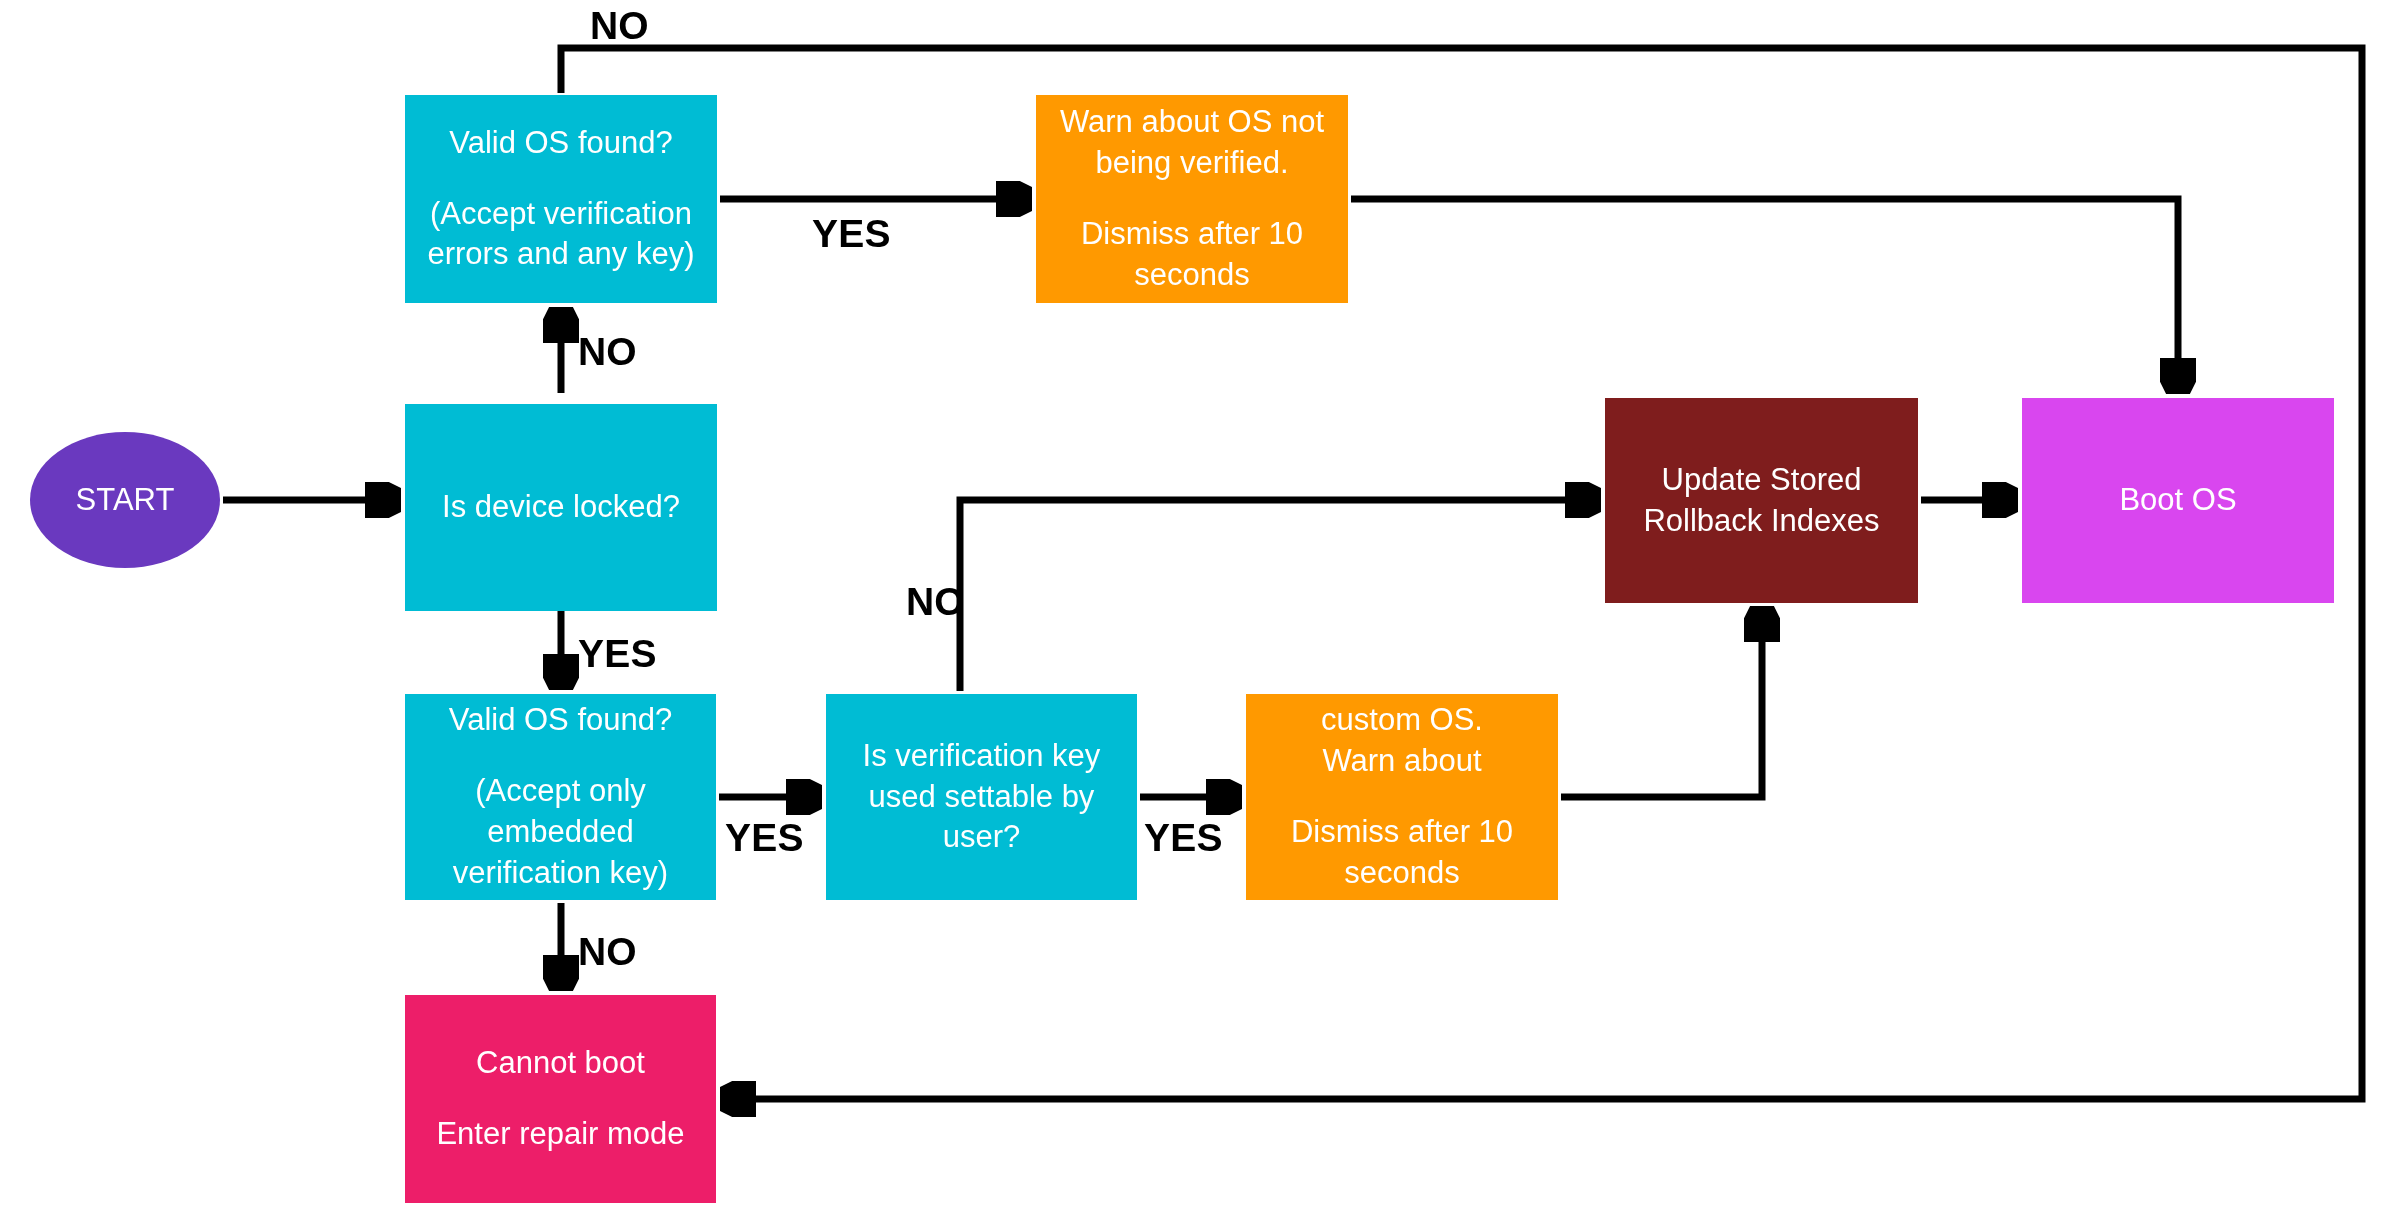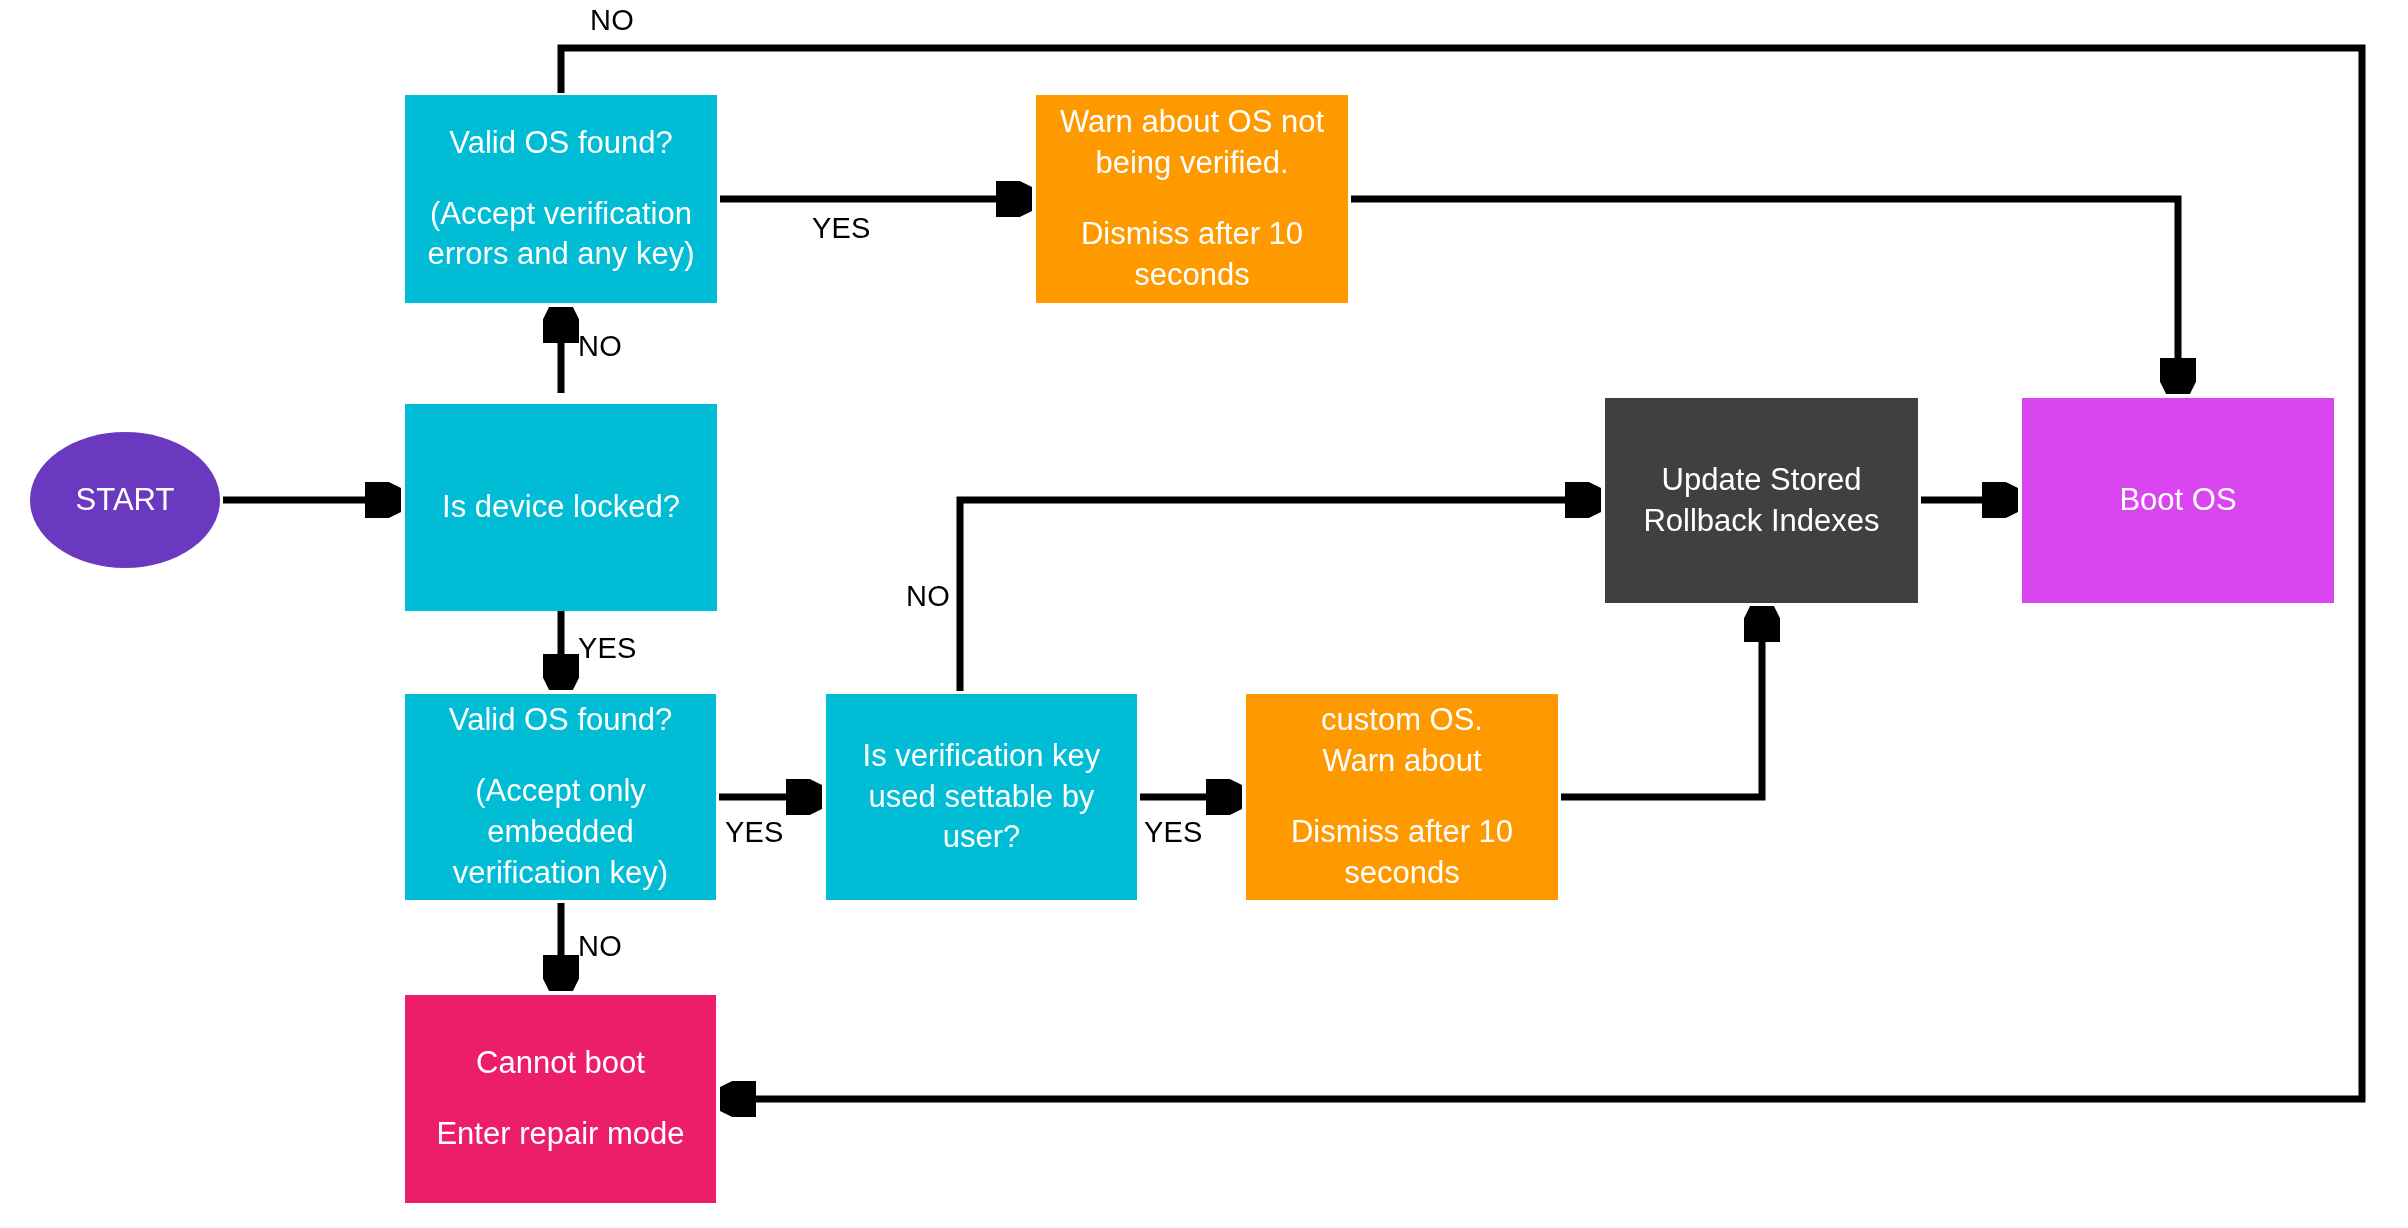--- a/index.html
+++ b/index.html
@@ -37,22 +37,22 @@
   }
   .node .spacer {
     display: block;
     height: 30px;
   }
   .node-start {
     border-radius: 50%;
   }
   .edge-label {
     position: absolute;
-    font-size: 29px;
-    font-weight: normal;
+    font-size: 39px;
+    font-weight: bold;
     color: #000000;
     font-family: "Liberation Sans", sans-serif;
     white-space: nowrap;
     letter-spacing: 0.2px;
   }
   svg.edges {
     position: absolute;
     left: 0;
     top: 0;
     width: 2408px;
@@ -134,21 +134,21 @@
     <span class="line">being verified.</span>
     <span class="spacer"></span>
     <span class="line">Dismiss after 10</span>
     <span class="line">seconds</span>
   </div>
 
   <div class="node" style="left:405px; top:404px; width:312px; height:207px; background:#00bcd4;text-align:center;">
     <span class="line">Is device locked?</span>
   </div>
 
-  <div class="node" style="left:1605px; top:398px; width:313px; height:205px; background:#404040;">
+  <div class="node" style="left:1605px; top:398px; width:313px; height:205px; background:#7f1d1d;">
     <span class="line">Update Stored</span>
     <span class="line">Rollback Indexes</span>
   </div>
 
   <div class="node" style="left:2022px; top:398px; width:312px; height:205px; background:#d946ef;">
     <span class="line">Boot OS</span>
   </div>
 
   <div class="node" style="left:405px; top:694px; width:311px; height:206px; background:#00bcd4;">
     <span class="line">Valid OS found?</span>

